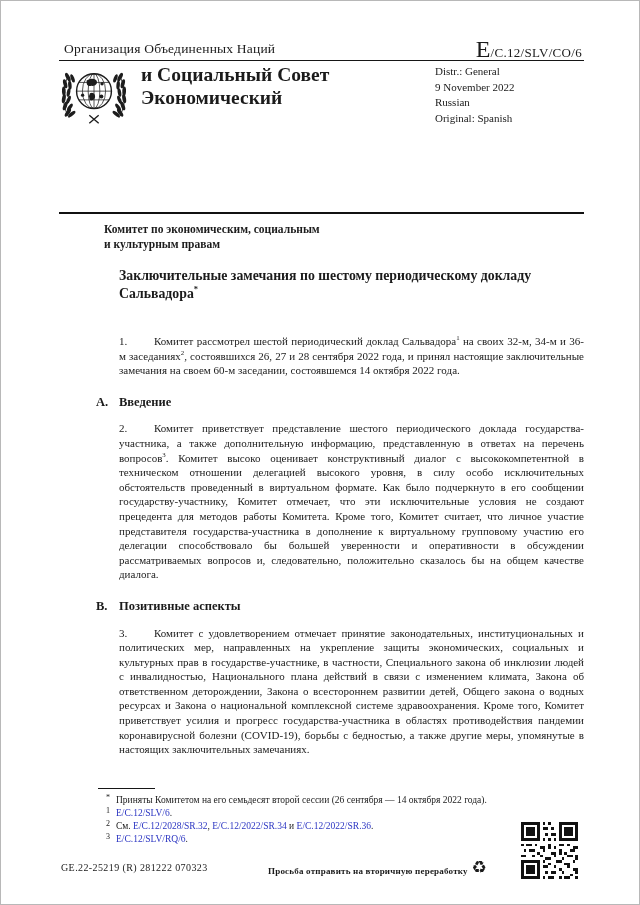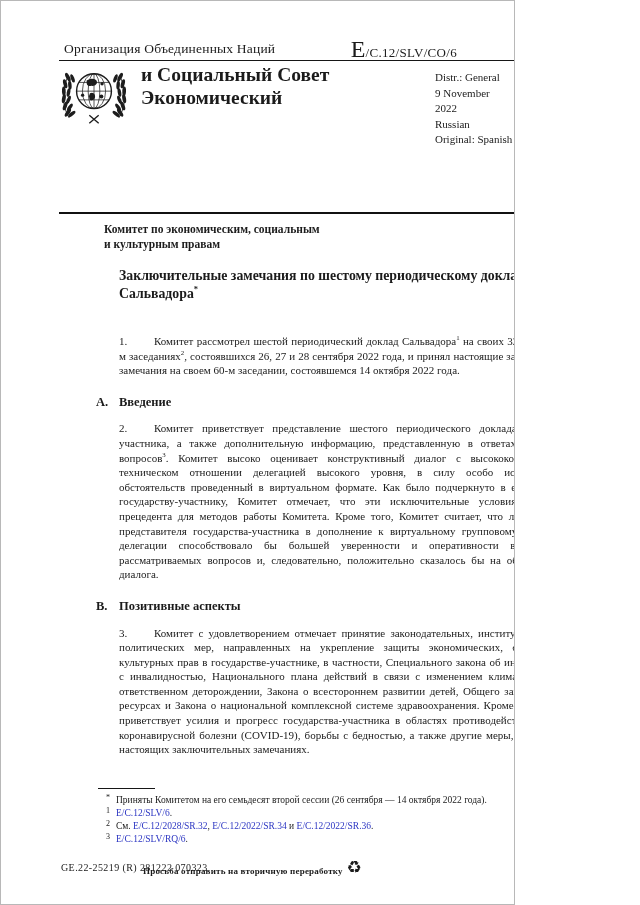--- a/index.html
+++ b/index.html
@@ -1,29 +1,29 @@
 <!DOCTYPE html>
 <html><head>
 <meta charset="utf-8">
 <style>
   html, body { margin:0; padding:0; background:#ffffff; }
   .page {
-    position:relative; width:515px; height:905px; box-sizing:border-box;
+    position:relative; width:640px; height:905px; box-sizing:border-box;
     background:#ffffff; border:1px solid #b8b8b8; overflow:hidden;
     font-family:"Liberation Serif","DejaVu Serif",serif; color:#1b1b1b;
   }
   
   .org-name { position:absolute; top:40px; left:63px; font-size:13.5px; letter-spacing:0.2px; }
   .doc-symbol { position:absolute; top:35px; right:57px; display:flex; align-items:baseline; }
   .doc-symbol .big-e { font-size:24px; }
   .doc-symbol .sym-rest { font-size:13px; letter-spacing:0.3px; }
   .rule-thin { position:absolute; top:59px; left:58px; width:525px; border-top:1.5px solid #161616; }
   .emblem { position:absolute; top:62px; left:56px; }
   .council { position:absolute; top:62px; left:140px; font-weight:bold; font-size:19.5px; line-height:23px; }
-  .distr-block { position:absolute; top:69px; left:434px; font-size:11px; line-height:15.6px; }
+  .distr-block { position:absolute; top:63px; left:434px; font-size:11px; line-height:15.6px; }
   .rule-thick { position:absolute; top:211px; left:58px; width:525px; border-top:2.6px solid #111111; }
   .committee { position:absolute; top:221px; left:63px; font-size:11.5px; font-weight:bold; line-height:14.5px;margin-left:40px; }
   
   .main { position:absolute; top:266px; left:118px; width:465px; font-size:11px; line-height:14.6px; text-align:justify; }
   .title { font-size:13.8px; line-height:18px; font-weight:bold; text-align:left; max-width:440px; margin:0 0 31px 0; }
   .para { margin:0 0 12px 0; }
   .para-num { display:inline-block; width:35px; }
   sup { font-size:0.62em; line-height:0; }
   .section-head { font-size:12.5px; font-weight:bold; text-align:left; margin:17px 0 12px 0; position:relative; }
   .section-letter { position:absolute; left:-23px; top:0; }

